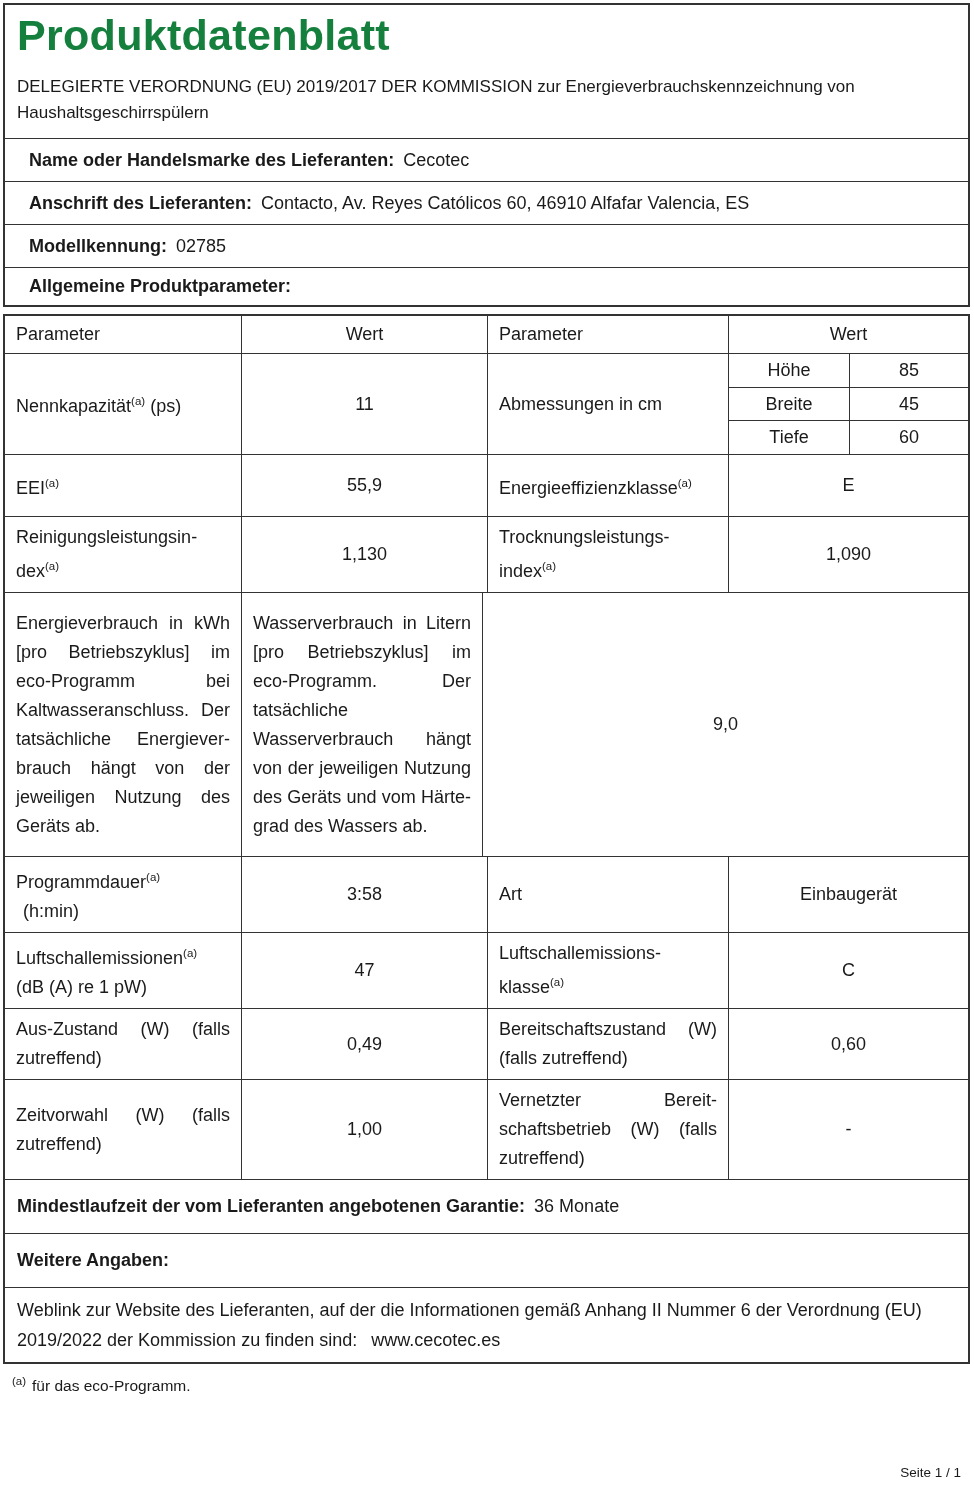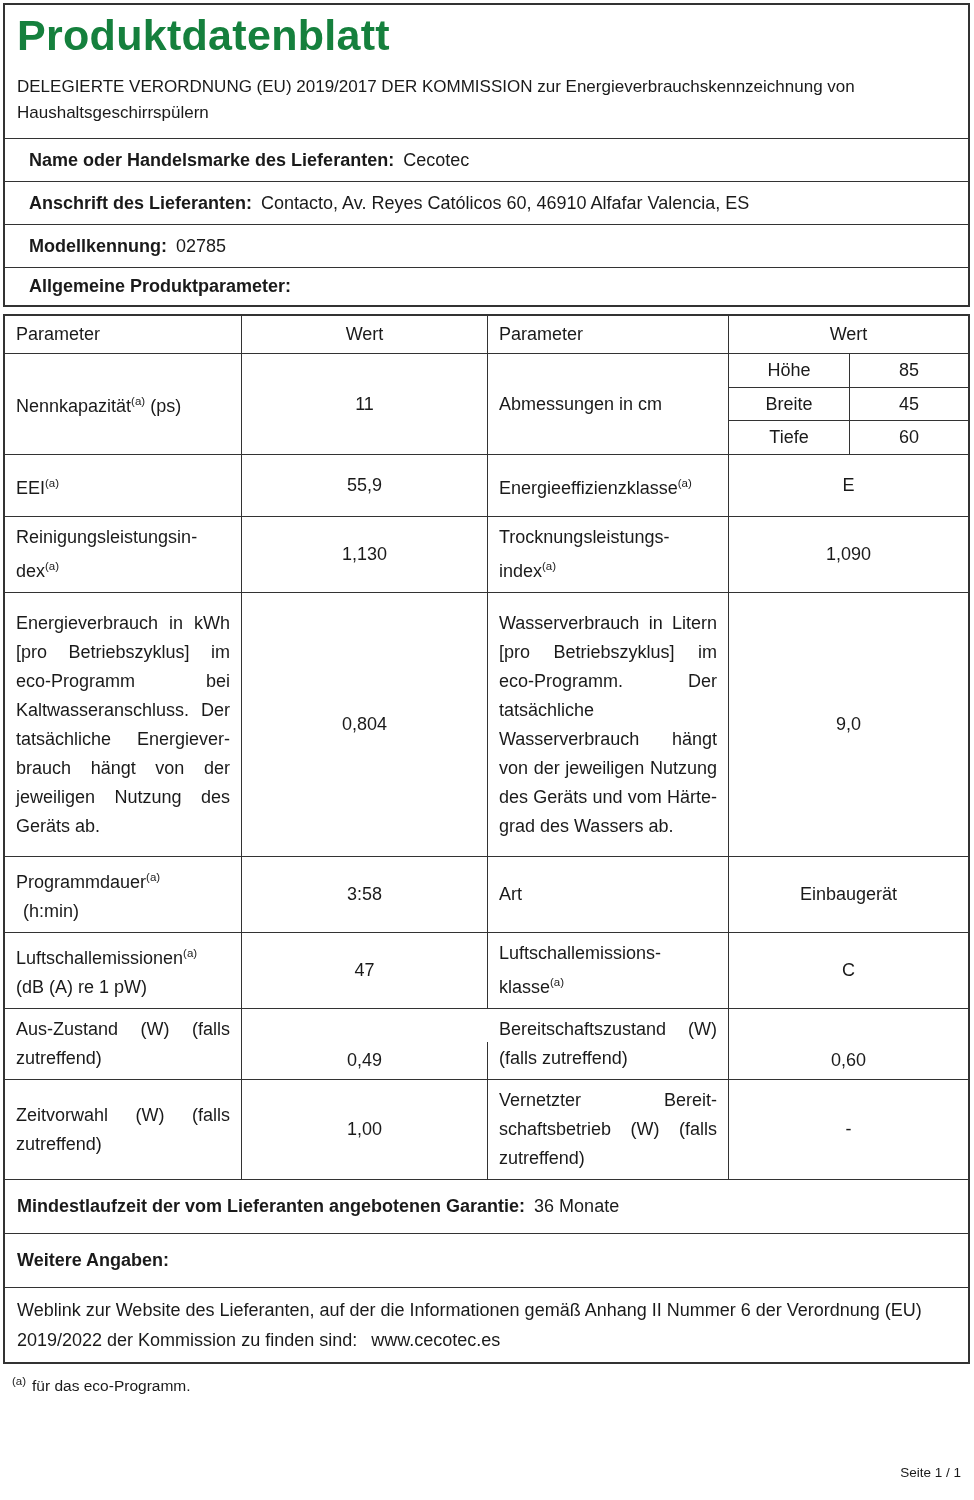--- a/index.html
+++ b/index.html
@@ -41,21 +41,21 @@
   .pcell .ptext { width: 100%; text-align: justify; }
   .vcell { display: flex; align-items: center; justify-content: center; padding: 4px 6px; line-height: 29px; text-align: center; }
   sup { font-size: 11.5px; }
   .post2 { display: block; padding-left: 7px; }
   .force-narrow .ptext { max-width: 197px; }
 
   .phead  { min-height: 33px; }
   .phead .pcell { padding-top: 0; padding-bottom: 0; }
   .r0 { min-height: 101px; } .r1 { min-height: 62px; } .r2 { min-height: 66px; }
   .r3 { min-height: 264px; } .r4 { min-height: 60px; } .r5 { min-height: 63px; }
-  .r6 { min-height: 61px; align-items: flex-end; } .r7 { min-height: 92px; }
+  .r6 { min-height: 61px; } .r7 { min-height: 92px; }
 
   
   .dims { display: flex; flex-direction: column; padding: 0; }
   .dimrow { flex: 1; display: flex; }
   .dimrow + .dimrow { border-top: 1.5px solid #333; }
   .dimlabel { width: 121px; border-right: 1.5px solid #333; display: flex; align-items: center; justify-content: center; }
   .dimvalue { flex: 1; display: flex; align-items: center; justify-content: center; }
 
   
   .frow { padding: 16px 12px; font-size: 18px; }
@@ -153,21 +153,20 @@
       <div class="c3 pcell">
         <span class="ptext"><span>Trocknungsleistungs­index</span><sup>(a)</sup></span>
       </div>
       <div class="c4 vcell">1,090</div>
     </div>
 
     <div class="prow r3">
       <div class="c1 pcell">
         <span class="ptext">Energieverbrauch in kWh [pro Betriebs­zyklus] im eco-Pro­gramm bei Kaltwas­seranschluss. Der tat­sächliche Energiever­brauch hängt von der jeweiligen Nut­zung des Geräts ab.</span>
       </div>
-      <div class="c2 vcell">0,804</div>
       <div class="c3 pcell">
         <span class="ptext">Wasserverbrauch in Li­tern [pro Betriebs­zyklus] im eco-Pro­gramm. Der tatsächli­che Wasserverbrauch hängt von der jeweili­gen Nutzung des Ge­räts und vom Härte­grad des Wassers ab.</span>
       </div>
       <div class="c4 vcell">9,0</div>
     </div>
 
     <div class="prow r4">
       <div class="c1 pcell">
         <span class="ptext"><span>Programmdauer</span><sup>(a)</sup><span class="post2">(h:min)</span></span>
       </div>

